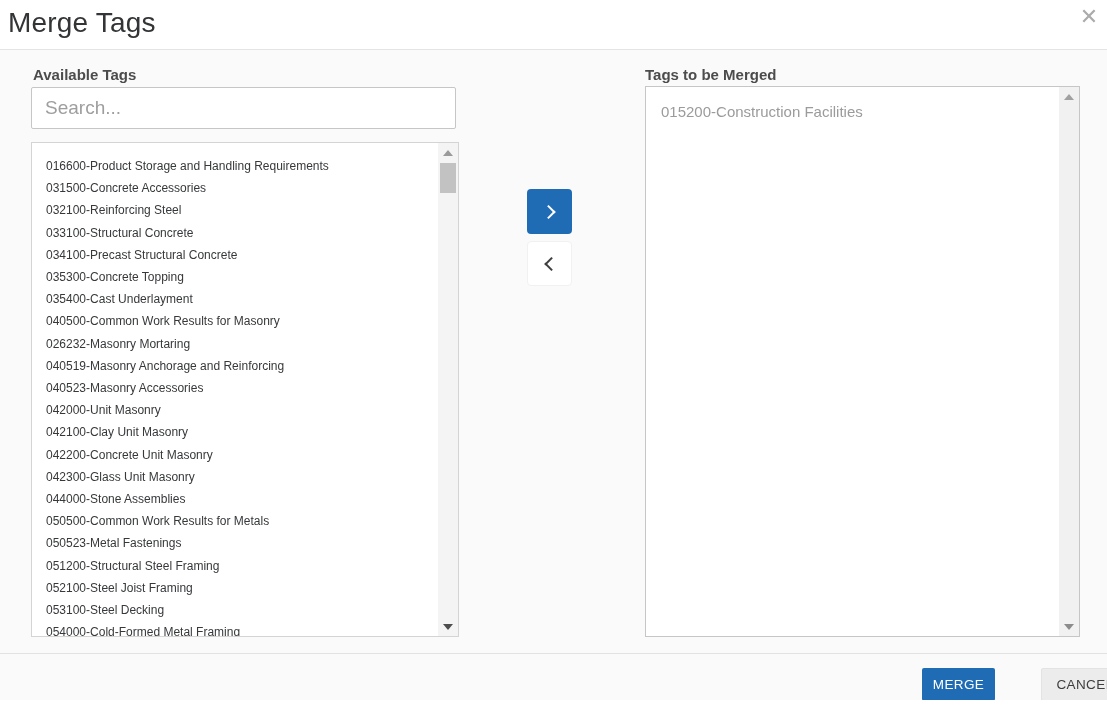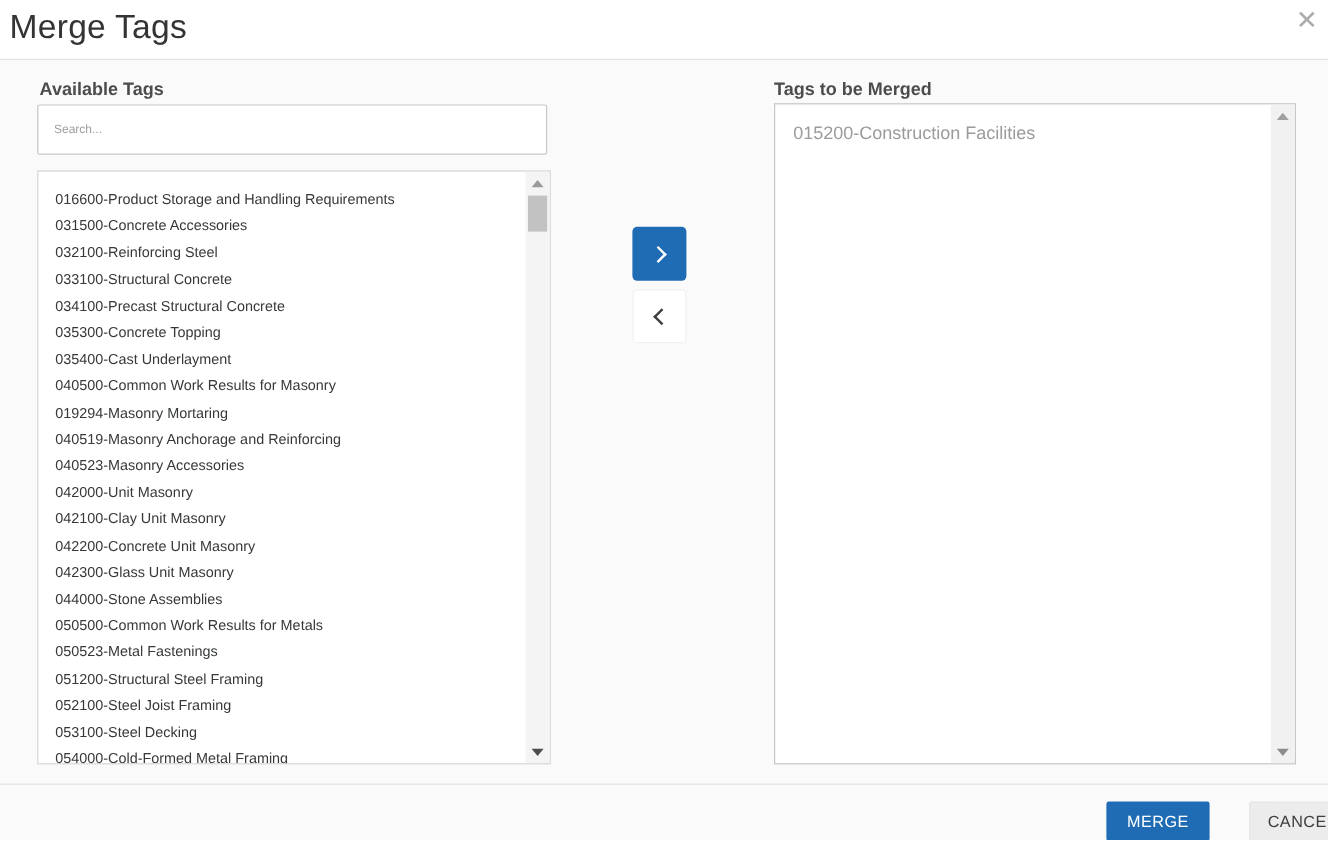--- a/index.html
+++ b/index.html
@@ -40,21 +40,21 @@
   .sec-label.right { left:645px; }
 
   
   .search-input {
     position:absolute; left:31px; top:87px;
     width:425px; height:42px;
     border:1px solid #c6c6c6; border-radius:2px;
     background:#ffffff;
     padding:0 12px 0 13px;
     font-family:"Liberation Sans", sans-serif;
-    font-size:10px; color:#37393b;
+    font-size:19px; color:#37393b;
     outline:none;
   }
   .search-input::placeholder { color:#9e9e9e; opacity:1; }
 
   
   .list-box {
     position:absolute; left:31px; top:142px;
     width:428px; height:495px;
     background:#ffffff; border:1px solid #d4d4d4;
     overflow:hidden;
@@ -130,21 +130,21 @@
     background:#ffffff;
   }
   .btn {
     position:absolute; top:14px; height:33px;
     border:none; border-radius:2px;
     font-family:"Liberation Sans", sans-serif;
     font-size:13.5px; font-weight:500; letter-spacing:0.4px;
     cursor:pointer;
   }
   .btn.merge {
-    left:922px; width:86px;
+    left:922px; width:73px;
     background:var(--accent,#1f6cb5); color:#ffffff;
   }
   .btn.cancel {
     left:1013px; width:88px;
     background:#ececec; color:#3e3e3e; border:1px solid #e3e3e3;margin-left:28px;
   }
 </style>
 </head>
 <body>
 
@@ -161,21 +161,21 @@
   <div class="list-box">
     <div class="list-items">
         <div class="tag-row">016600-Product Storage and Handling Requirements</div>
         <div class="tag-row">031500-Concrete Accessories</div>
         <div class="tag-row">032100-Reinforcing Steel</div>
         <div class="tag-row">033100-Structural Concrete</div>
         <div class="tag-row">034100-Precast Structural Concrete</div>
         <div class="tag-row">035300-Concrete Topping</div>
         <div class="tag-row">035400-Cast Underlayment</div>
         <div class="tag-row">040500-Common Work Results for Masonry</div>
-        <div class="tag-row">019294-Masonry Mortaring</div>
+        <div class="tag-row">026232-Masonry Mortaring</div>
         <div class="tag-row">040519-Masonry Anchorage and Reinforcing</div>
         <div class="tag-row">040523-Masonry Accessories</div>
         <div class="tag-row">042000-Unit Masonry</div>
         <div class="tag-row">042100-Clay Unit Masonry</div>
         <div class="tag-row">042200-Concrete Unit Masonry</div>
         <div class="tag-row">042300-Glass Unit Masonry</div>
         <div class="tag-row">044000-Stone Assemblies</div>
         <div class="tag-row">050500-Common Work Results for Metals</div>
         <div class="tag-row">050523-Metal Fastenings</div>
         <div class="tag-row">051200-Structural Steel Framing</div>

